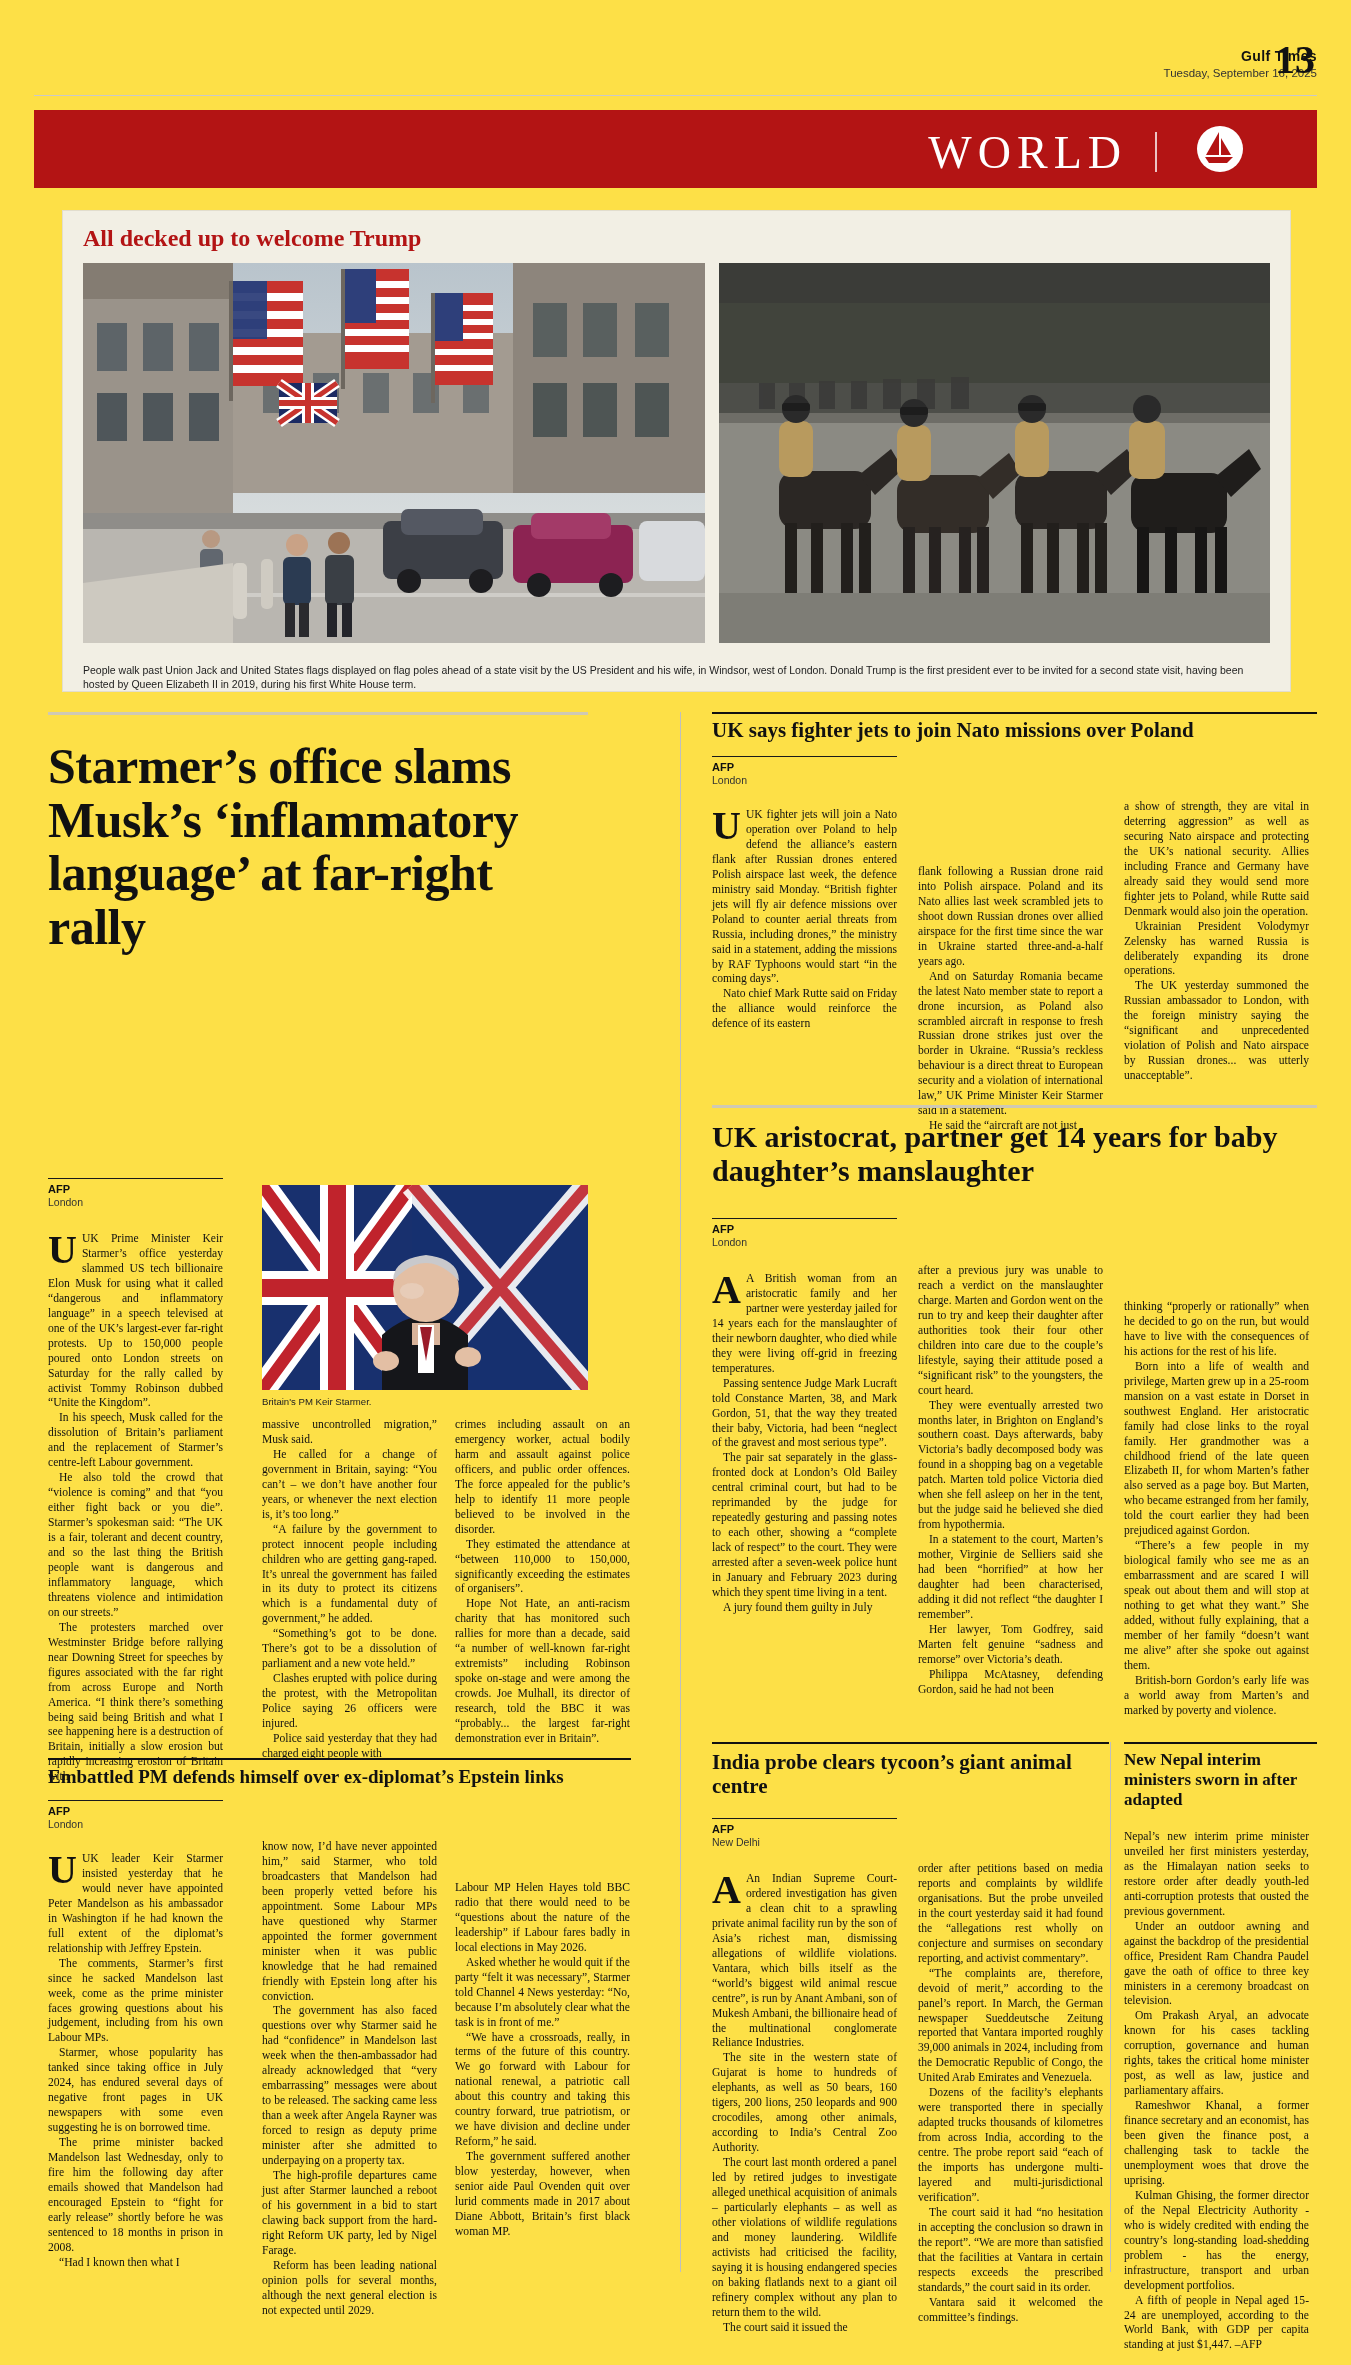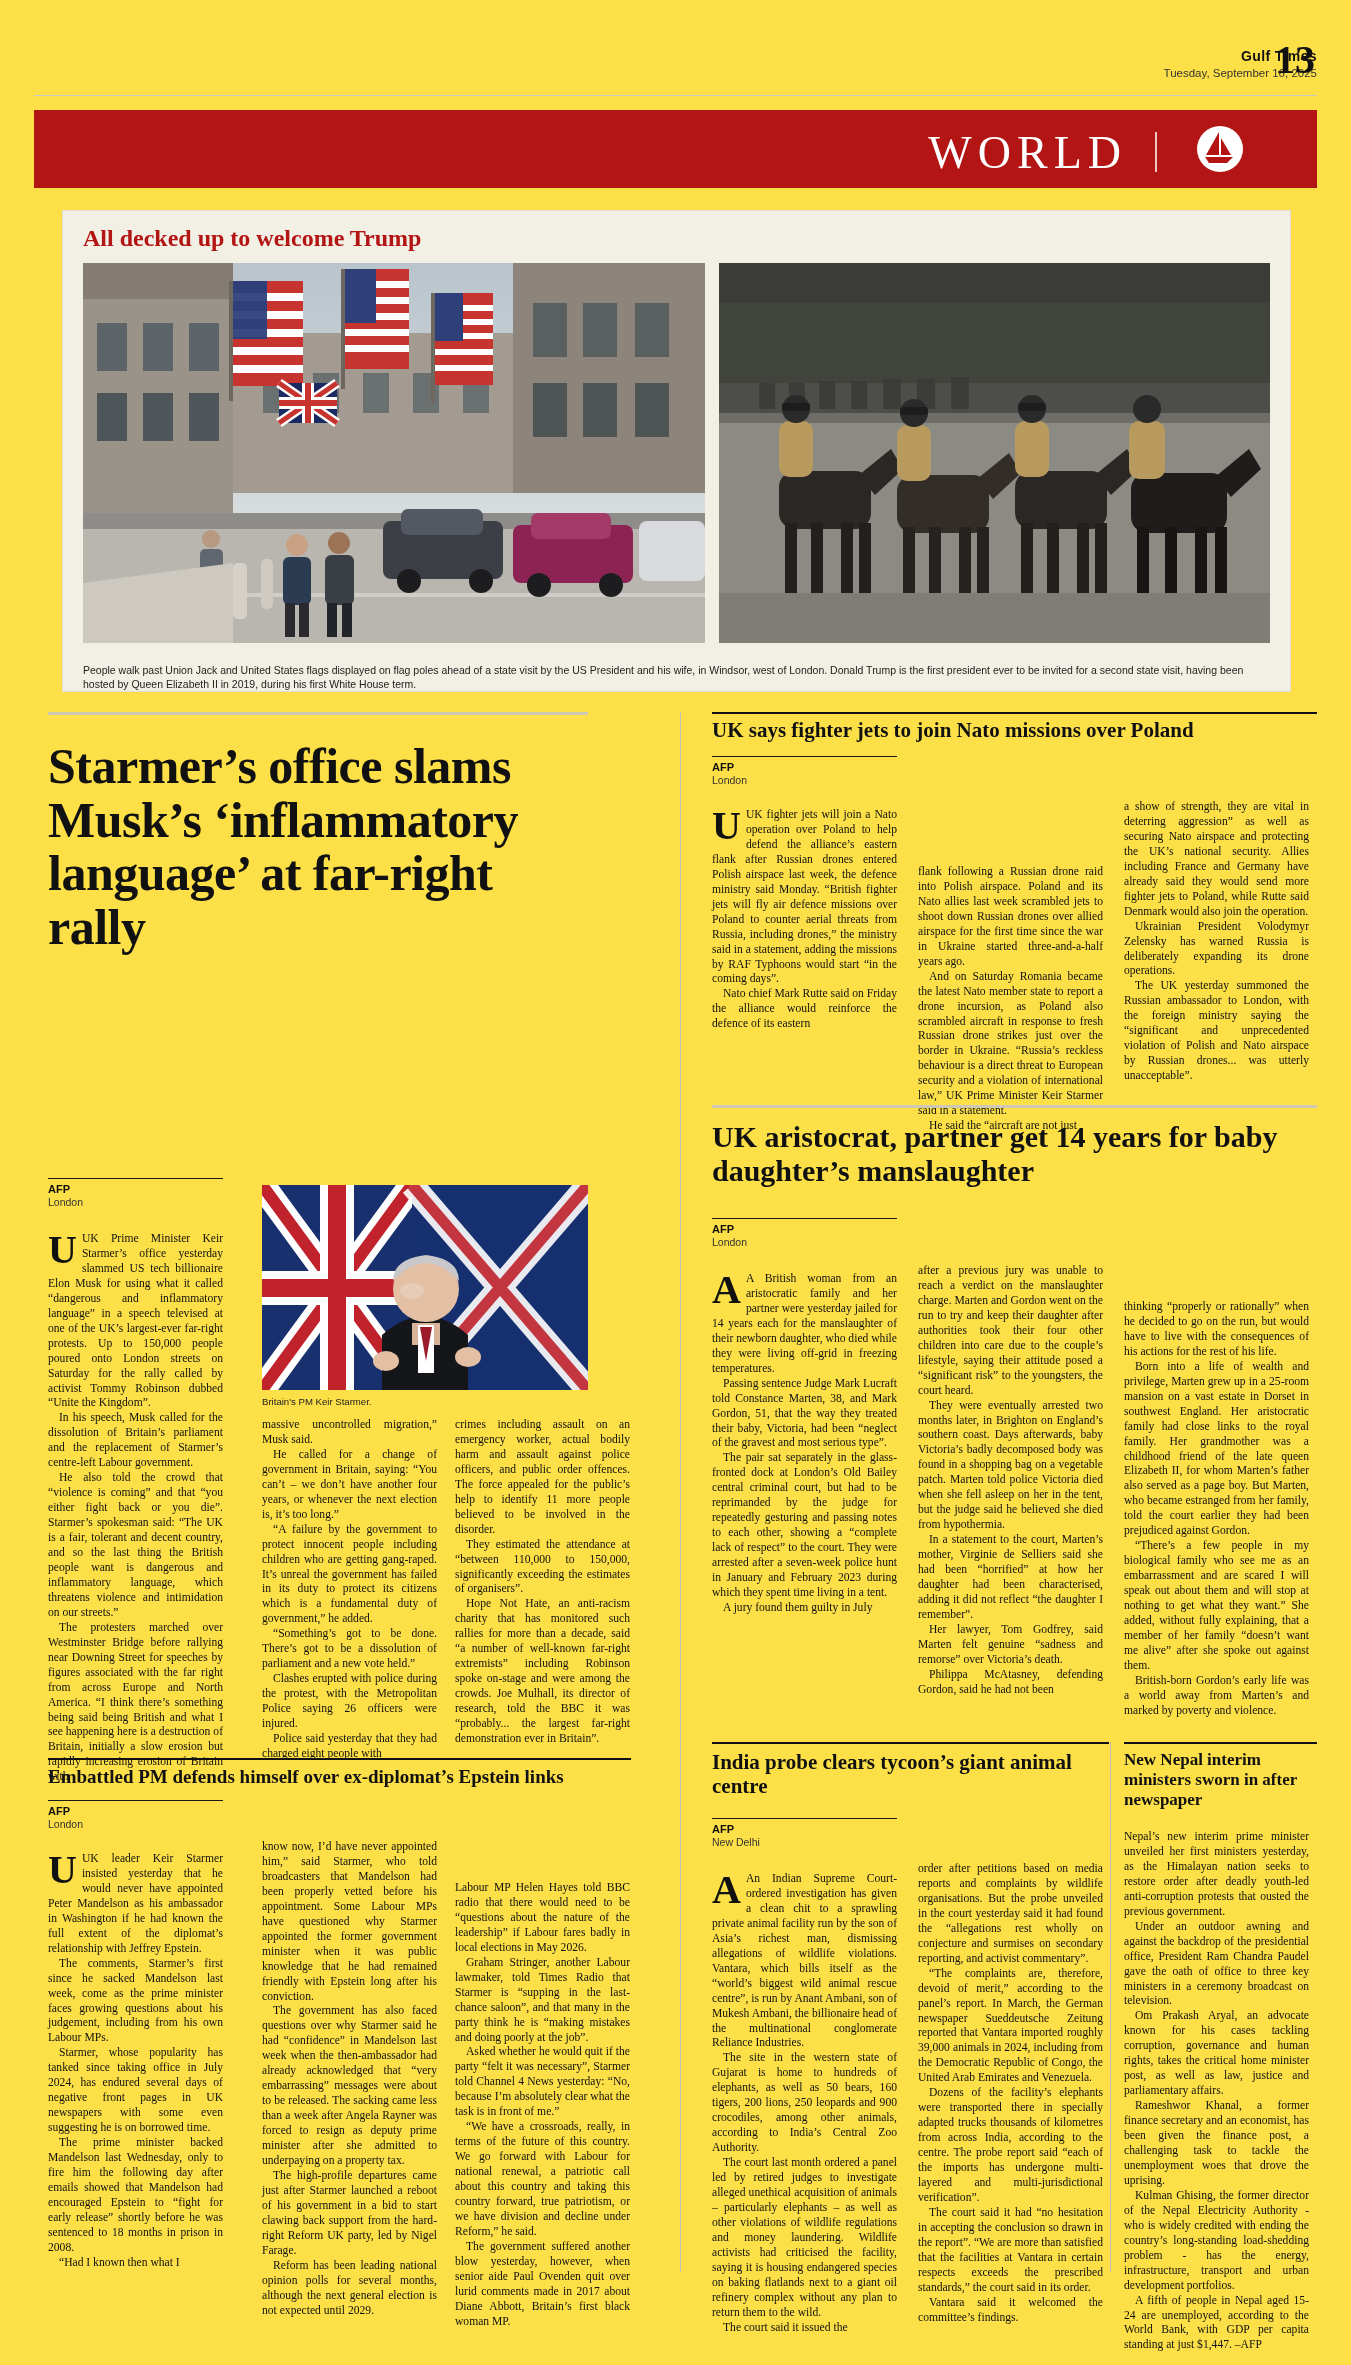--- a/index.html
+++ b/index.html
@@ -364,21 +364,20 @@
   </div>
   <div class="col" style="left:262px;top:1840px;width:175px;">
     <p class="first">know now, I’d have never appointed him,” said Starmer, who told broadcasters that Mandelson had been properly vetted before his appointment. Some Labour MPs have questioned why Starmer appointed the former government minister when it was public knowledge that he had remained friendly with Epstein long after his conviction.</p>
     <p>The government has also faced questions over why Starmer said he had “confidence” in Mandelson last week when the then-ambassador had already acknowledged that “very embarrassing” messages were about to be released. The sacking came less than a week after Angela Rayner was forced to resign as deputy prime minister after she admitted to underpaying on a property tax.</p>
     <p>The high-profile departures came just after Starmer launched a reboot of his government in a bid to start clawing back support from the hard-right Reform UK party, led by Nigel Farage.</p>
     <p>Reform has been leading national opinion polls for several months, although the next general election is not expected until 2029.</p>
     <p></p>
   </div>
   <div class="col" style="left:455px;top:1881px;width:175px;">
     <p class="first">Labour MP Helen Hayes told BBC radio that there would need to be “questions about the nature of the leadership” if Labour fares badly in local elections in May 2026.</p>
-    <p>Graham Stringer, another Labour lawmaker, told Times Radio that Starmer is “supping in the last-chance saloon”, and that many in the party think he is “making mistakes and doing poorly at the job”.</p>
     <p>Asked whether he would quit if the party “felt it was necessary”, Starmer told Channel 4 News yesterday: “No, because I’m absolutely clear what the task is in front of me.”</p>
     <p>“We have a crossroads, really, in terms of the future of this country. We go forward with Labour for national renewal, a patriotic call about this country and taking this country forward, true patriotism, or we have division and decline under Reform,” he said.</p>
     <p>The government suffered another blow yesterday, however, when senior aide Paul Ovenden quit over lurid comments made in 2017 about Diane Abbott, Britain’s first black woman MP.</p>
   </div>
 
   <div class="rule-grey" style="left:680px;top:712px;height:1560px;"></div>
 
   <div class="rule-thin" style="left:712px;top:712px;width:605px;height:2px;background:#111;"></div>
   <div class="subhead" style="left:712px;top:718px;width:605px;font-size:21px;line-height:1.15;">UK says fighter jets to join Nato missions over Poland</div>
 
@@ -450,21 +449,21 @@
   <div class="col" style="left:918px;top:1862px;width:185px;">
     <p class="first">order after petitions based on media reports and complaints by wildlife organisations. But the probe unveiled in the court yesterday said it had found the “allegations rest wholly on conjecture and surmises on secondary reporting, and activist commentary”.</p>
     <p>“The complaints are, therefore, devoid of merit,” according to the panel’s report. In March, the German newspaper Sueddeutsche Zeitung reported that Vantara imported roughly 39,000 animals in 2024, including from the Democratic Republic of Congo, the United Arab Emirates and Venezuela.</p>
     <p>Dozens of the facility’s elephants were transported there in specially adapted trucks thousands of kilometres from across India, according to the centre. The probe report said “each of the imports has undergone multi-layered and multi-jurisdictional verification”.</p>
     <p>The court said it had “no hesitation in accepting the conclusion so drawn in the report”. “We are more than satisfied that the facilities at Vantara in certain respects exceeds the prescribed standards,” the court said in its order.</p>
     <p>Vantara said it welcomed the committee’s findings.</p>
   </div>
 
   <div class="rule-grey" style="left:1110px;top:1742px;height:530px;"></div>
   <div class="rule-thin" style="left:1124px;top:1742px;width:193px;height:2px;background:#111;"></div>
-  <div class="subhead" style="left:1124px;top:1750px;width:193px;font-size:17px;line-height:1.18;">New Nepal interim ministers sworn in after newspaper</div>
+  <div class="subhead" style="left:1124px;top:1750px;width:193px;font-size:17px;line-height:1.18;">New Nepal interim ministers sworn in after adapted</div>
 
   <div class="col" style="left:1124px;top:1830px;width:185px;">
     <p class="first">Nepal’s new interim prime minister unveiled her first ministers yesterday, as the Himalayan nation seeks to restore order after deadly youth-led anti-corruption protests that ousted the previous government.</p>
     <p>Under an outdoor awning and against the backdrop of the presidential office, President Ram Chandra Paudel gave the oath of office to three key ministers in a ceremony broadcast on television.</p>
     <p>Om Prakash Aryal, an advocate known for his cases tackling corruption, governance and human rights, takes the critical home minister post, as well as law, justice and parliamentary affairs.</p>
     <p>Rameshwor Khanal, a former finance secretary and an economist, has been given the finance post, a challenging task to tackle the unemployment woes that drove the uprising.</p>
     <p>Kulman Ghising, the former director of the Nepal Electricity Authority - who is widely credited with ending the country’s long-standing load-shedding problem - has the energy, infrastructure, transport and urban development portfolios.</p>
     <p>A fifth of people in Nepal aged 15-24 are unemployed, according to the World Bank, with GDP per capita standing at just $1,447. –AFP</p>
   </div>
 

